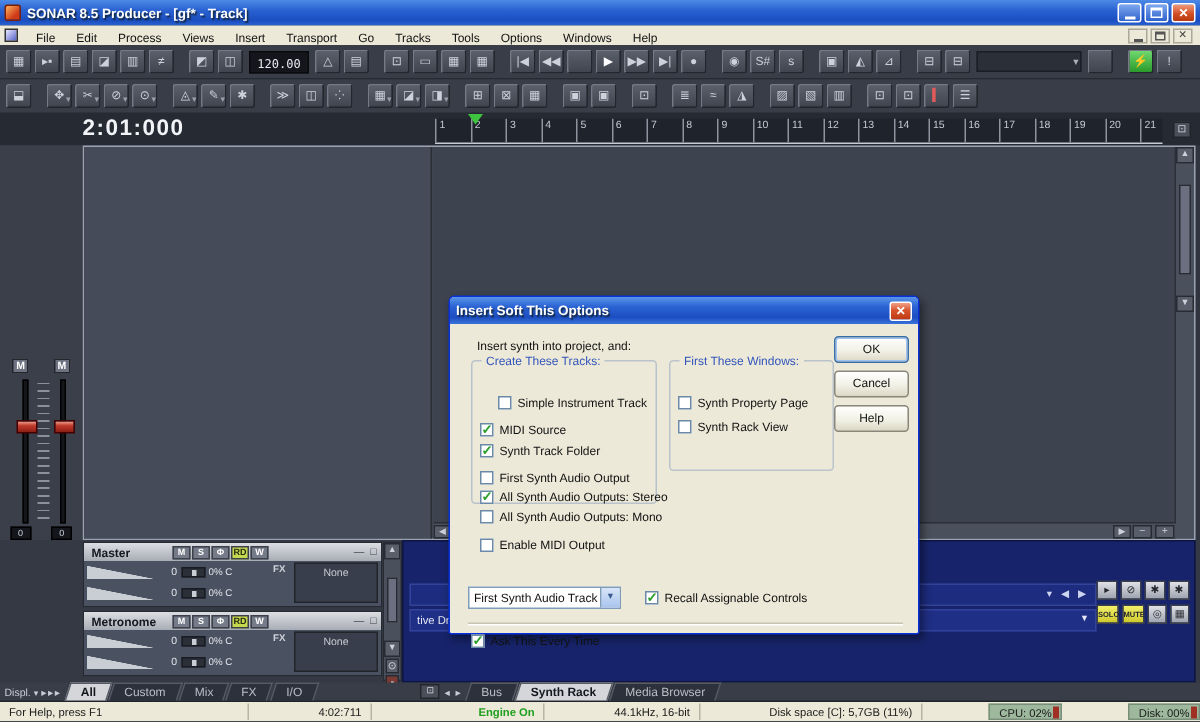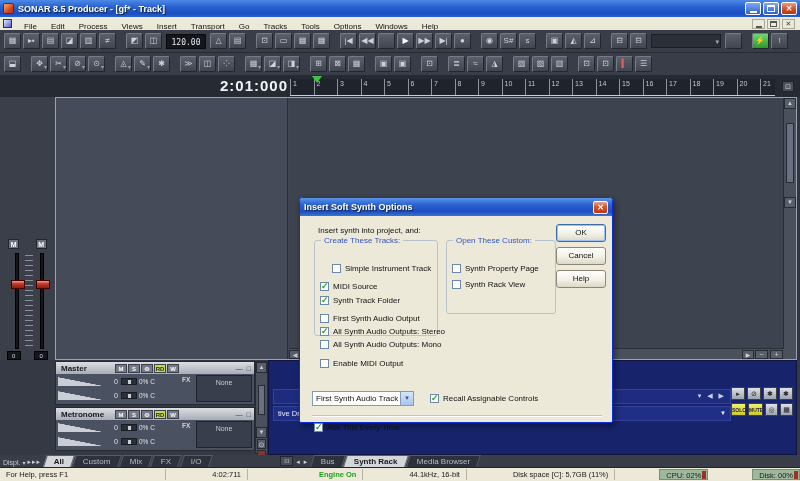--- a/index.html
+++ b/index.html
@@ -46,21 +46,21 @@
   .tempo-display { width:40px; height:15px; margin:0 3px; background:#14161c; color:#e6e8ee;
     font-size:8px; line-height:15px; text-align:center; border:1px solid #090a0d;
     font-family:"DejaVu Sans Mono", monospace; }
   .tb-combo { width:70px; height:14px; margin:0 3px; background:#2b2f38; border:1px solid #1a1d24;
     position:relative; }
   .tb-combo .combo-arrow { position:absolute; right:1px; top:0; font-size:7px; color:#aab0bb; line-height:13px; }
 
   
   .timerow { position:absolute; left:0; top:76px; width:800px; height:21px; background:#262a33; }
   .bigtime { position:absolute; left:55px; top:0; width:233px; height:16px; color:#f2f4f8;
-    font-size:15px; font-weight:bold; text-align:right; line-height:20px; letter-spacing:1px; }
+    font-size:15px; font-weight:bold; text-align:left; line-height:20px; letter-spacing:1px; }
   .ruler { position:absolute; left:290px; top:3px; width:485px; height:17px; background:#1f232c;
     border-bottom:1px solid #c8ccd4; display:flex; overflow:hidden; }
   .rmark { width:23.5px; flex:0 0 23.5px; color:#c3c8d2; font-size:7px; border-left:1px solid #8d939f;
     padding-left:2px; line-height:10px; }
   .playhead { position:absolute; left:22px; top:-3px; width:0; height:0;
     border-left:5px solid transparent; border-right:5px solid transparent; border-top:7px solid #3ec43e; }
   .ruler-end { position:absolute; right:6px; top:5px; width:12px; height:11px; background:#4a4f5a;
     border:1px solid #20242b; color:#cfd3db; font-size:7px; line-height:9px; text-align:center; }
 
   
@@ -539,21 +539,21 @@
     <span class="sseg pos">4:02:711</span>
     <span class="sseg engine">Engine On</span>
     <span class="sseg">44.1kHz, 16-bit</span>
     <span class="sseg">Disk space [C]: 5,7GB (11%)</span>
     <span class="sseg meter">CPU: 02%</span>
     <span class="sseg meter">Disk: 00%</span>
   </div>
 
   <div class="dialog">
     <div class="dlg-title">
-      <span class="txt">Insert Soft Synth Options</span>
+      <span class="txt">Insert Soft This Options</span>
       <span class="dlg-close">✕</span>
     </div>
     <div class="dlg-body">
       <div class="dlg-intro">Insert synth into project, and:</div>
 
       <div class="grp create">
         <span class="grp-label">Create These Tracks:</span>
       </div>
       <label class="cb" style="left:32px;top:48px;">
         <span class="cbx"></span>
@@ -578,21 +578,21 @@
       <label class="cb" style="left:20px;top:124px;">
         <span class="cbx"></span>
         <span class="lbl">All Synth Audio Outputs: Mono</span>
       </label>
       <label class="cb" style="left:20px;top:143px;">
         <span class="cbx"></span>
         <span class="lbl">Enable MIDI Output</span>
       </label>
 
       <div class="grp open">
-        <span class="grp-label">Open These Custom:</span>
+        <span class="grp-label">First These Windows:</span>
       </div>
       <label class="cb" style="left:152px;top:48px;">
         <span class="cbx"></span>
         <span class="lbl">Synth Property Page</span>
       </label>
       <label class="cb" style="left:152px;top:64px;">
         <span class="cbx"></span>
         <span class="lbl">Synth Rack View</span>
       </label>
 

